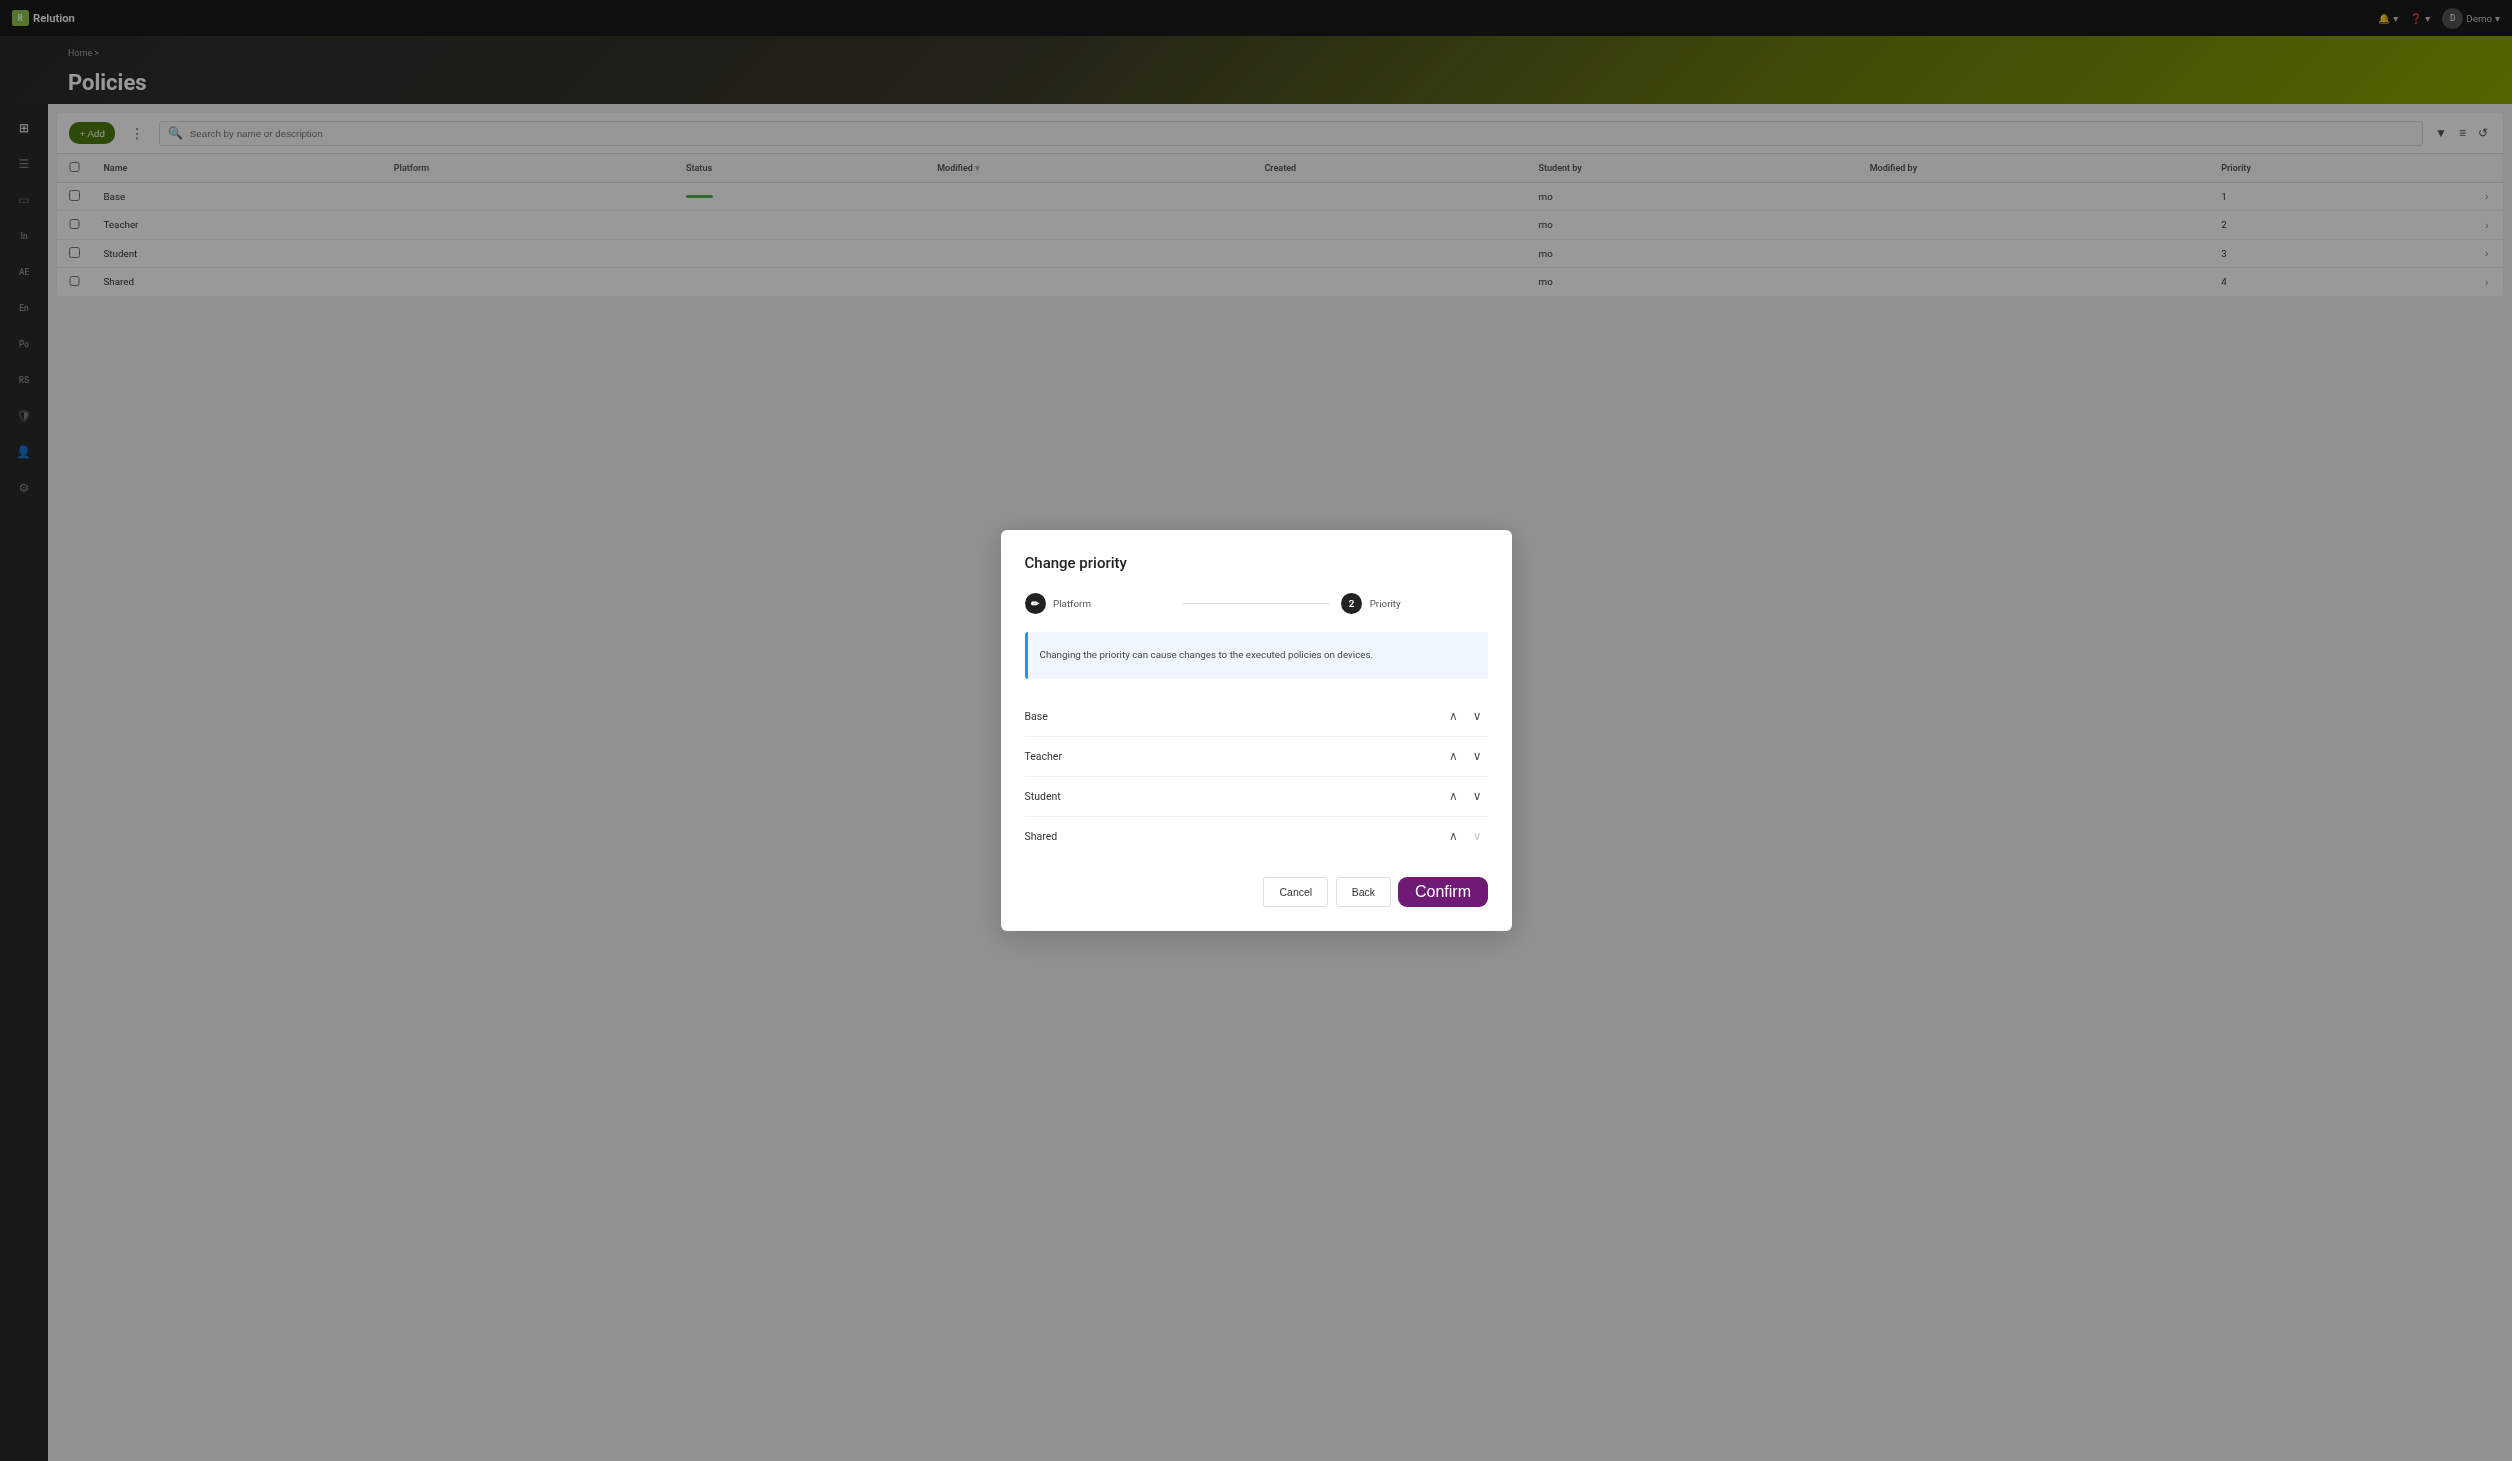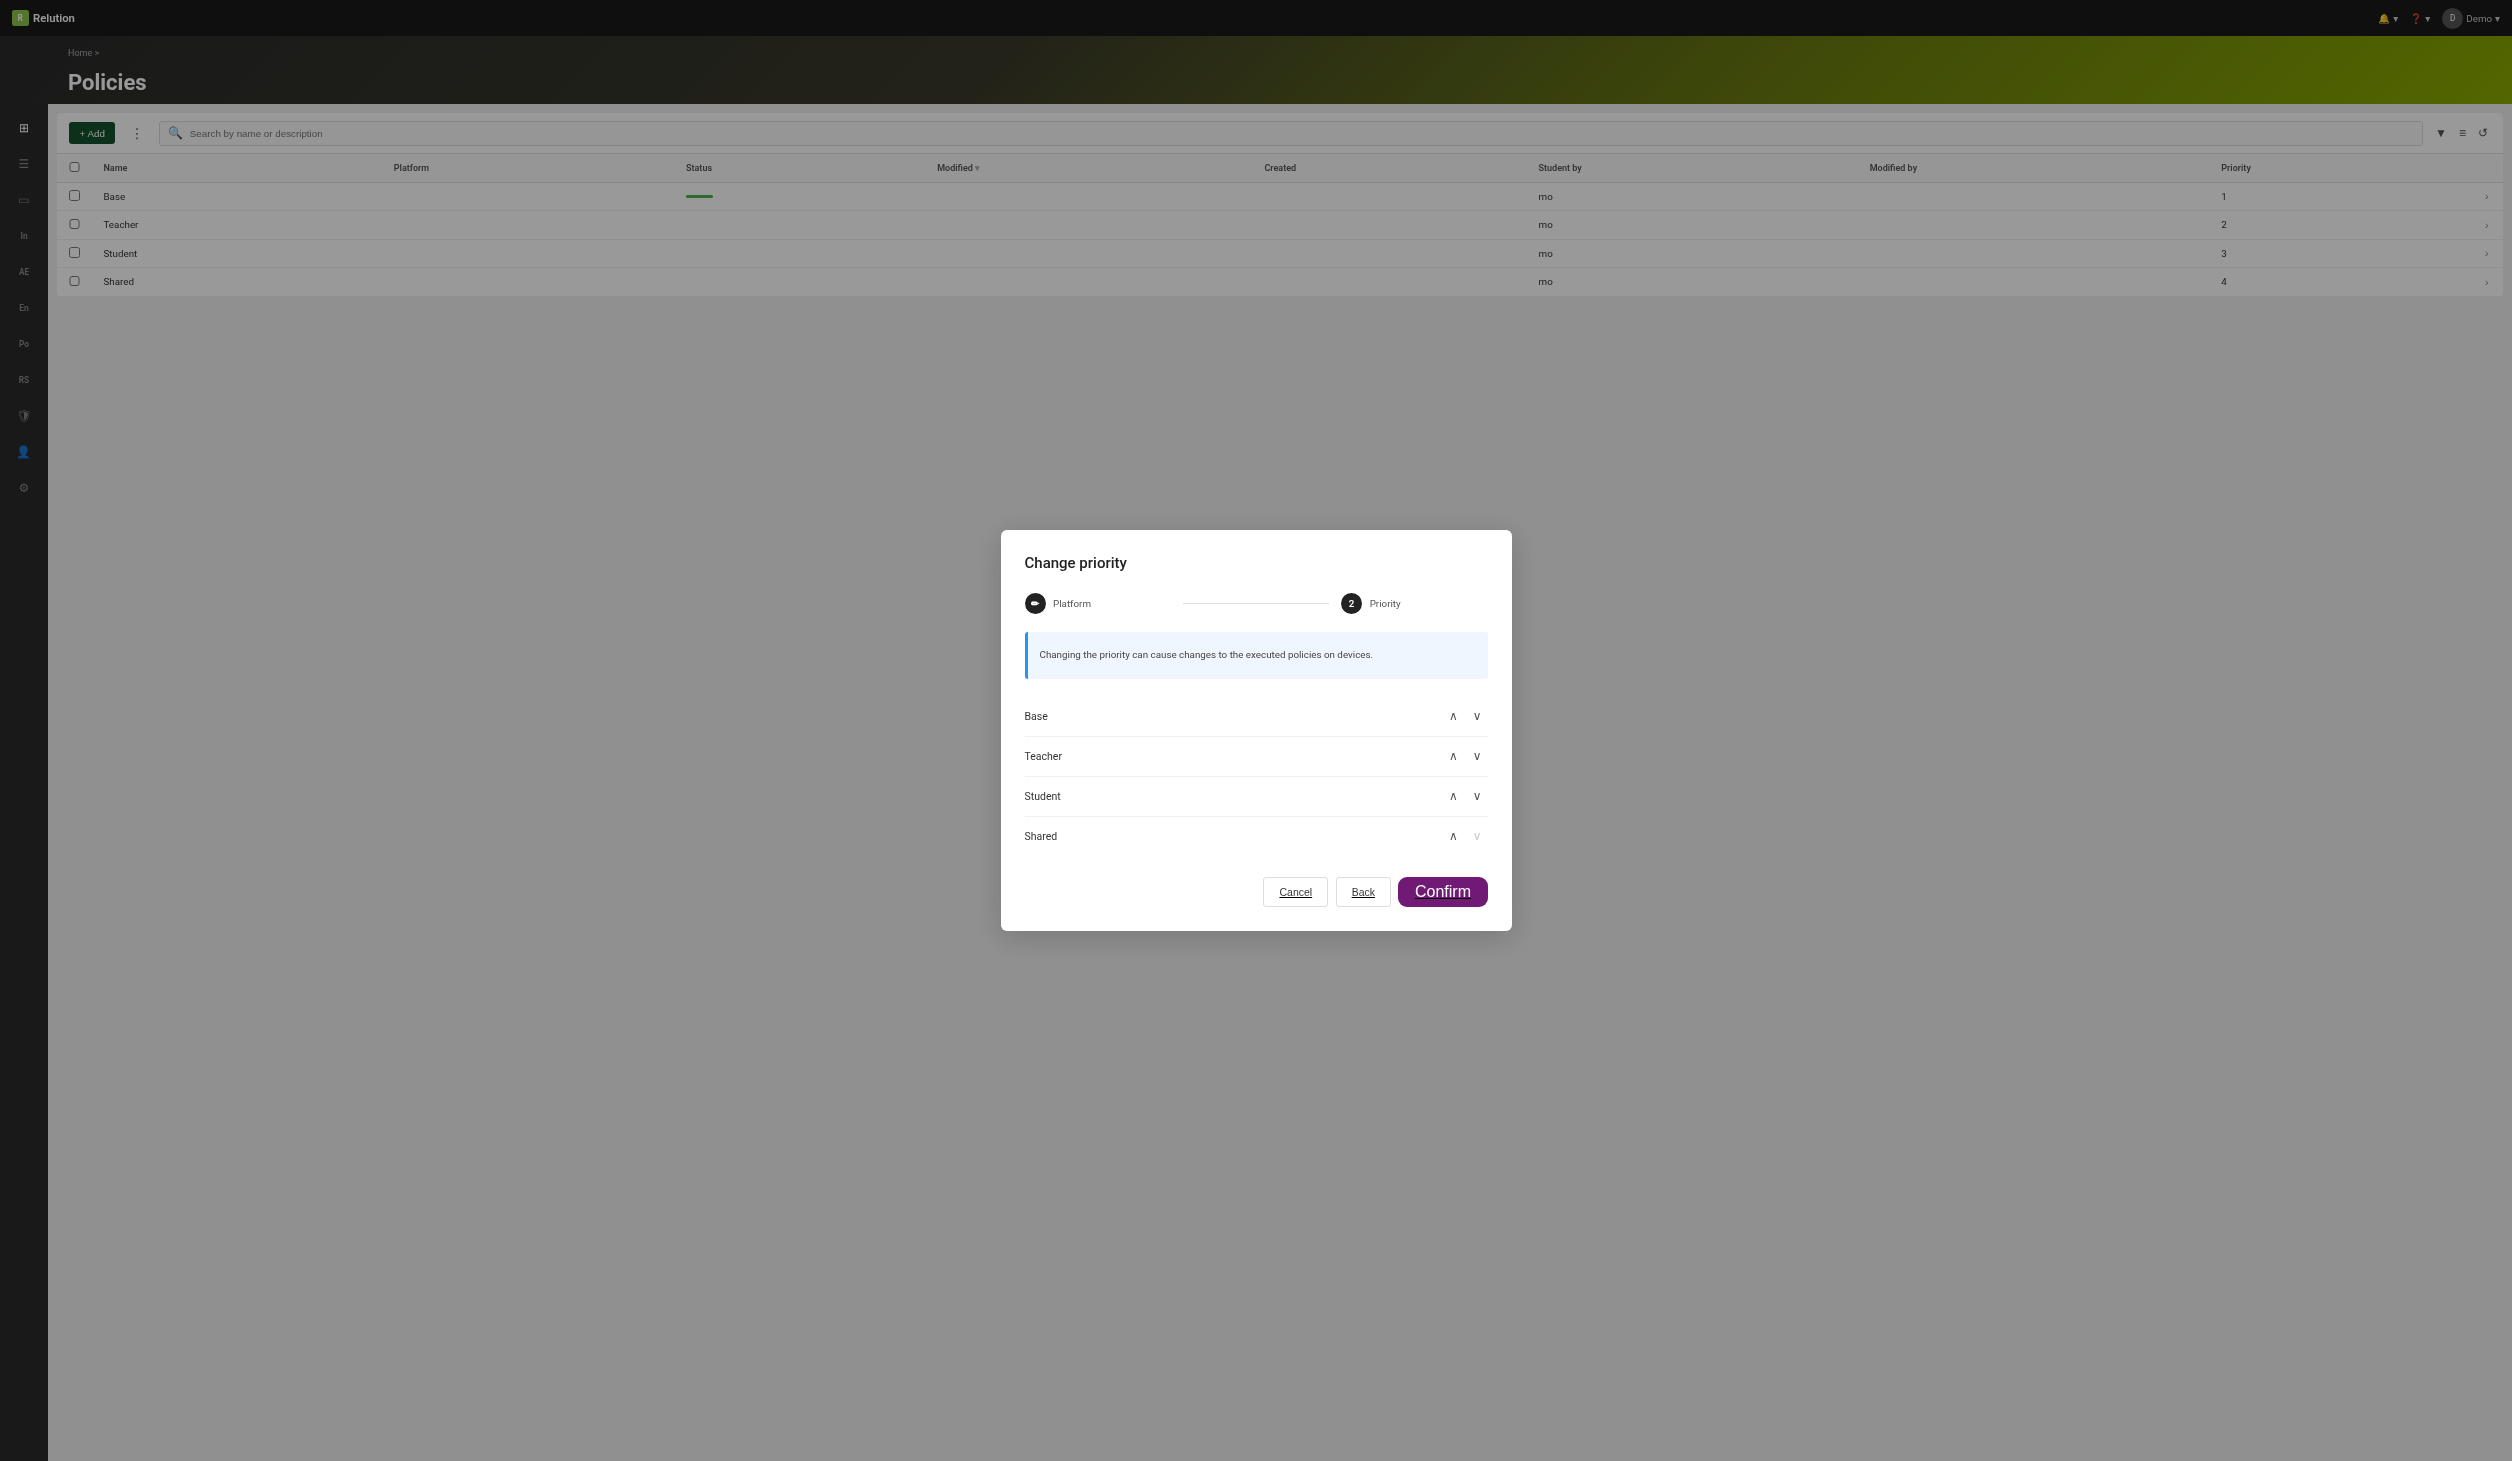--- a/index.html
+++ b/index.html
@@ -80,22 +80,22 @@
     
     .toolbar {
       display: flex;
       align-items: center;
       padding: 7.5px 12px;
       gap: 9px;
       border-bottom: 0.8px solid #e0e0e0;
     }
     .btn-add {
       display: flex; align-items: center; gap: 4.5px;
-      background: #14532d; color: #fff; border: none;
-      padding: 5.3px 10.5px; border-radius: 3px; cursor: pointer; font-size: 9.8px;
+      background: #4d7c0f; color: #fff; border: none;
+      padding: 5.3px 10.5px; border-radius: 10px; cursor: pointer; font-size: 9.8px;
     }
     .btn-more {
       background: none; border: none; cursor: pointer; color: #555; font-size: 13.5px; padding: 3px 6px;
     }
     .search-box {
       flex: 1;
       display: flex; align-items: center; gap: 6px;
       border: 0.8px solid #ddd; border-radius: 3px; padding: 4.5px 9px; background: #fafafa;
     }
     .search-box input { border: none; background: none; outline: none; font-size: 9.8px; color: #555; width: 100%; }
@@ -165,21 +165,21 @@
     .priority-name { flex: 1; font-size: 10.5px; color: #333; }
     .priority-platform { font-size: 13.5px; margin-right: 18px; }
     .priority-controls { display: flex; align-items: center; gap: 3px; }
     .arrow-btn {
       background: none; border: none; cursor: pointer; color: #555;
       font-size: 12px; padding: 3px 6px; line-height: 1;
     }
     .arrow-btn.disabled { color: #ccc; cursor: default; }
 
     
-    .modal-footer { display: flex; justify-content: flex-end; gap: 7.5px; margin-top: 6px; text-decoration: underline; }
+    .modal-footer { display: flex; justify-content: flex-end; gap: 7.5px; margin-top: 6px; }
     .btn-cancel {
       background: #fff; border: 0.8px solid #ddd; color: #333;
       padding: 6px 15px; border-radius: 3px; cursor: pointer; font-size: 10.5px;
     }
     .btn-back {
       background: #fff; border: 0.8px solid #ddd; color: #333;
       padding: 6px 15px; border-radius: 3px; cursor: pointer; font-size: 10.5px;
     }
     .btn-confirm {
       background: #701a75; border: none; color: #fff;

